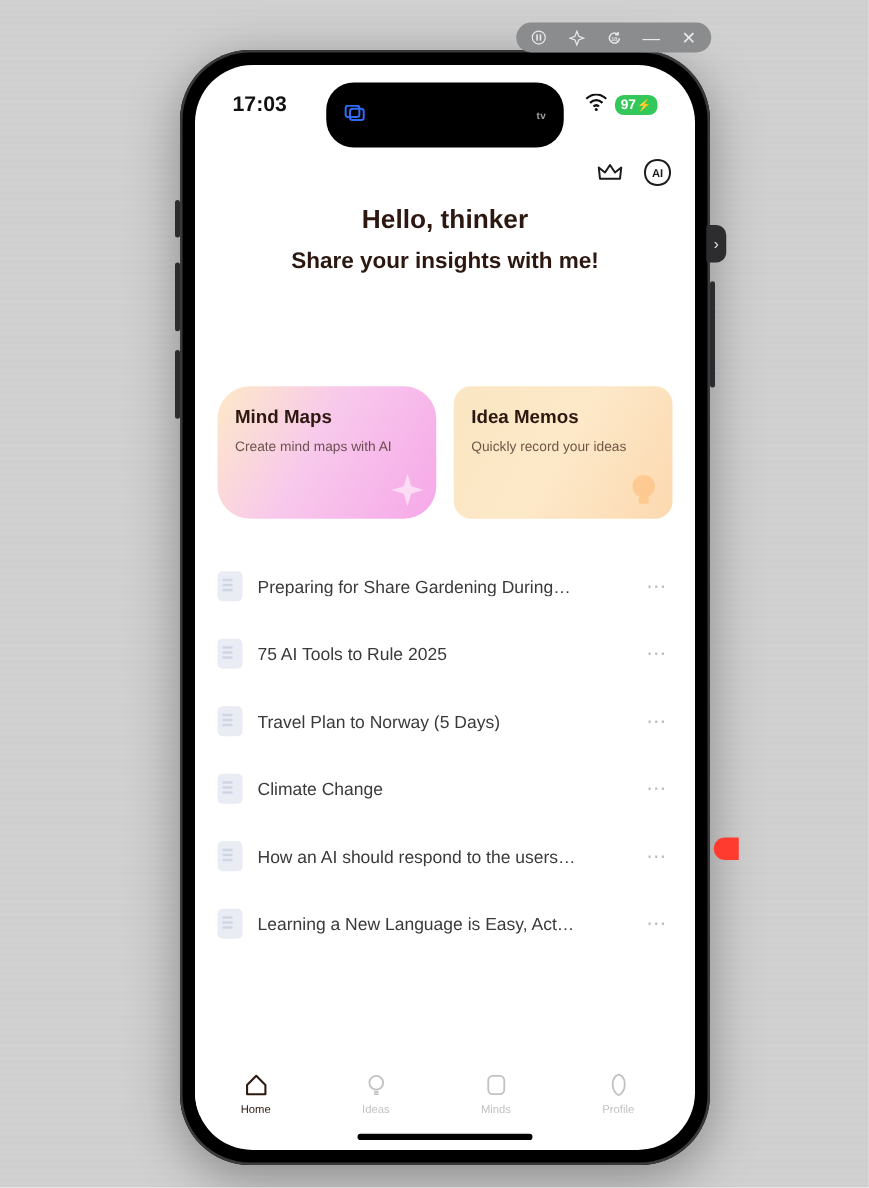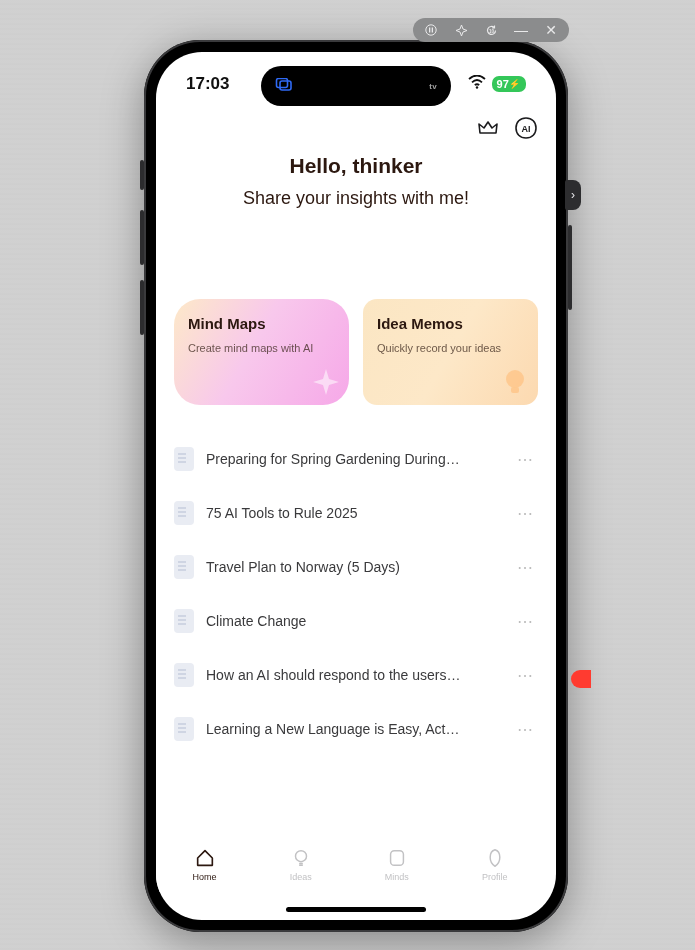--- a/index.html
+++ b/index.html
@@ -61,21 +61,21 @@
     border-radius: 46px;
     position: relative;
     overflow: hidden;
   }
   .notch {
     position: absolute;
     top: 14px;
     left: 50%;
     transform: translateX(-50%);
     width: 190px;
-    height: 40px;
+    height: 52px;
     background: #000;
     border-radius: 22px;
     z-index: 20;
     display: flex;
     align-items: center;
     justify-content: space-between;
     padding: 0 14px;
   }
   .notch .n-left svg { display: block; }
   .notch .n-right { font-size: 8px; color: #a0a0a0; font-weight:600; letter-spacing:0.3px; }
@@ -108,20 +108,21 @@
     position: absolute;
     top: 64px;
     left: 0; right: 0; bottom: 0;
     padding: 0 18px;
     overflow: hidden;
   }
   .top-icons {
     display: flex;
     justify-content: flex-end;
     gap: 14px;
+    margin-top: 10px;
     margin-bottom: 14px;
   }
   .top-icons .ticon { width: 24px; height: 24px; }
   .greeting-row {
     display: flex;
     justify-content: center;
     margin-bottom: 10px;
   }
   .greeting {
     font-size: 21px;
@@ -137,21 +138,21 @@
     width: 60px;
     height: 26px;
     background: #ffe13d;
     border-radius: 8px 50% 12px 50%;
     transform: rotate(-2deg);
     z-index: -1;
   }
   .subtitle {
     text-align: center;
     font-size: 18px;
-    font-weight: 400;
+    font-weight: 700;
     color: #2c1810;
     margin-bottom: 90px;
   }
   .cards {
     display: flex;
     gap: 14px;
     margin-bottom: 32px;
   }
   .card {
     flex: 1;
@@ -224,21 +225,21 @@
     padding: 4px;
   }
   .tabbar {
     position: absolute;
     bottom: 28px;
     left: 0; right: 12px;
     height: 56px;
     background: #fff;
     display: flex;
     justify-content: space-around;
-    align-items: center;
+    align-items: flex-end;
   }
   .tab {
     display: flex;
     flex-direction: column;
     align-items: center;
     gap: 3px;
     color: #c2c2c4;
     cursor: pointer;
   }
   .tab.active { color: #2c1810; }
@@ -389,21 +390,21 @@
                 <rect x="13" y="22" width="8" height="6" rx="2" fill="#ffb971" opacity="0.9"></rect>
               </svg>
           </span>
         </div>
       </div>
 
 
       <div class="list">
         <div class="list-row">
           <span class="doc-icon"></span>
-          <span class="row-title">Preparing for Spring Gardening During…</span>
+          <span class="row-title">Preparing for Share Gardening During…</span>
           <span class="more-dots">⋯</span>
         </div>
         <div class="list-row">
           <span class="doc-icon"></span>
           <span class="row-title">75 AI Tools to Rule 2025</span>
           <span class="more-dots">⋯</span>
         </div>
         <div class="list-row">
           <span class="doc-icon"></span>
           <span class="row-title">Travel Plan to Norway (5 Days)</span>

